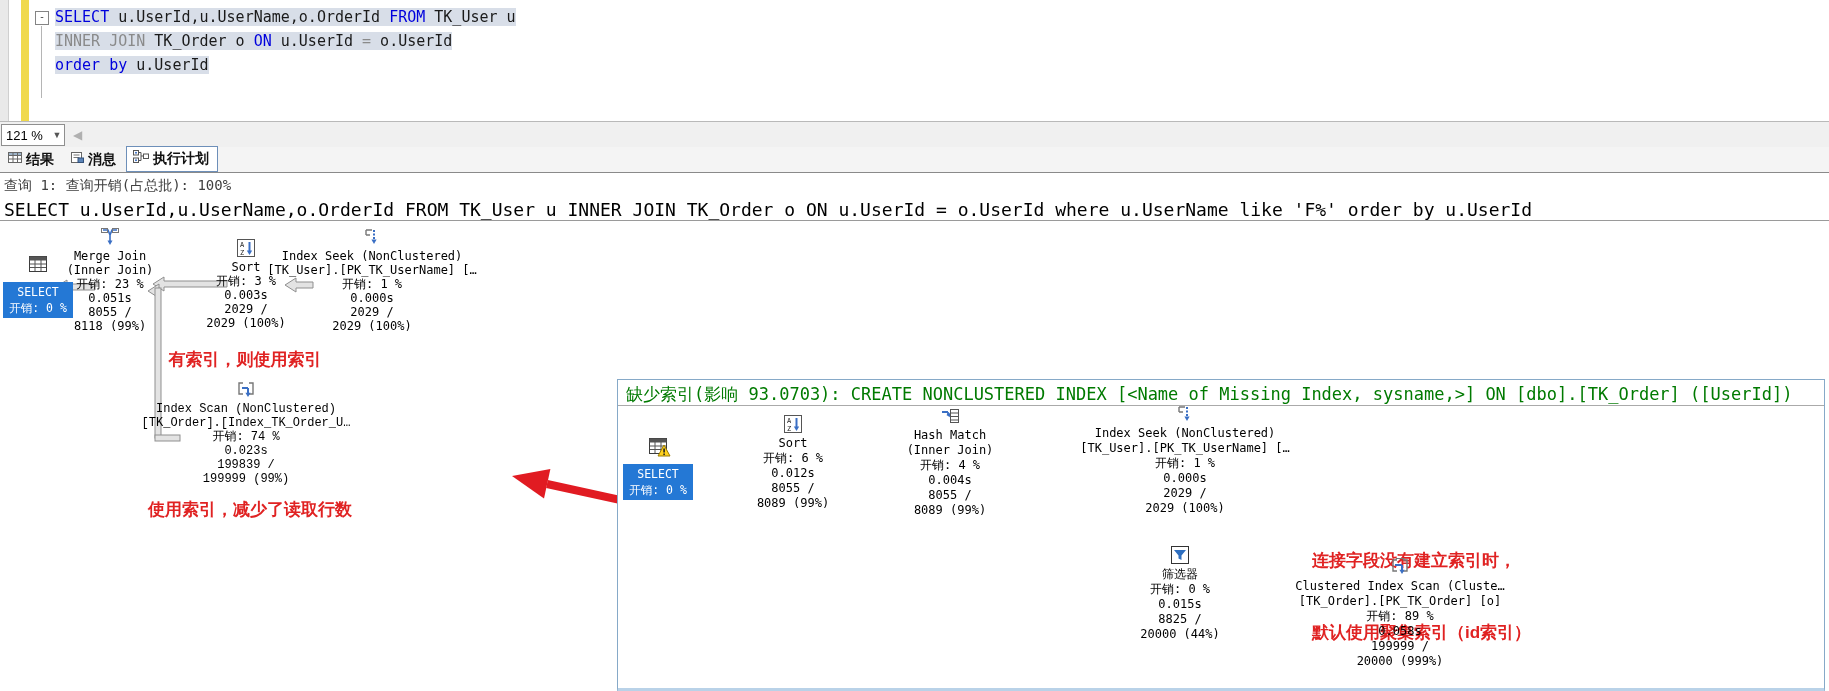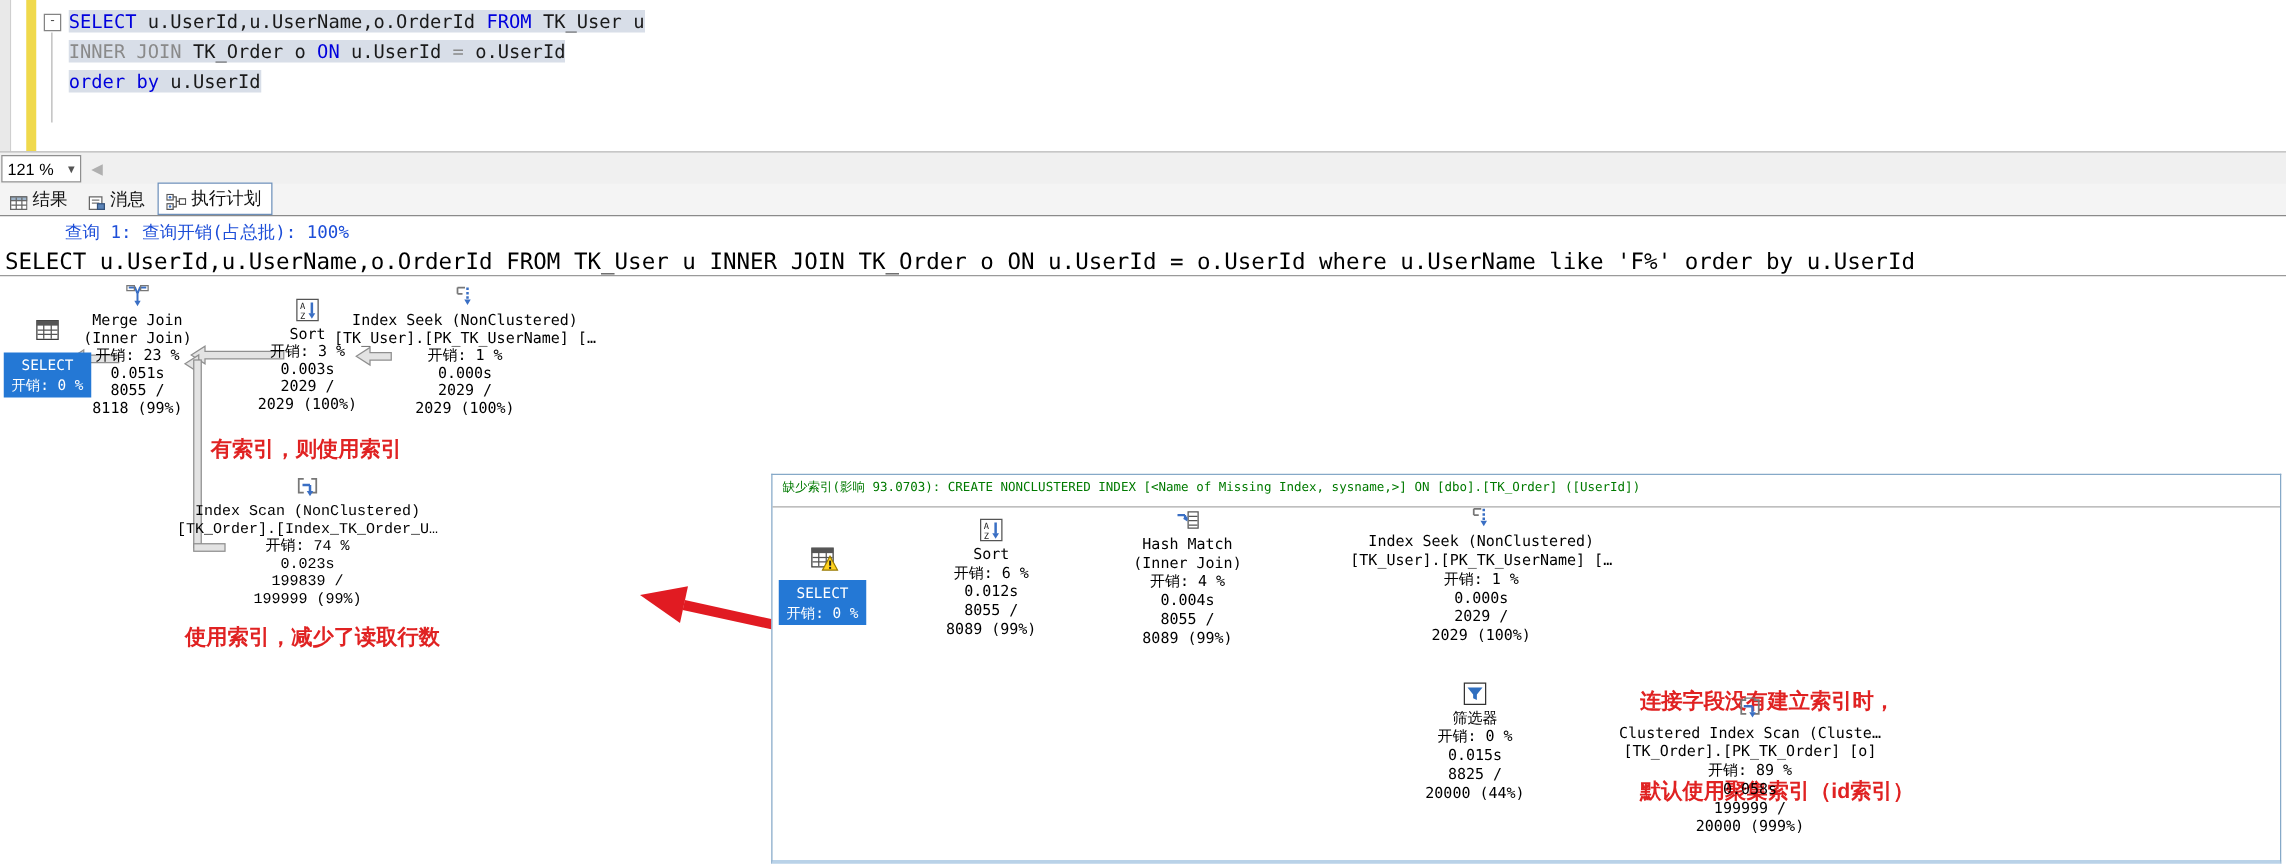--- a/index.html
+++ b/index.html
@@ -25,45 +25,45 @@
            border-top:1px solid #b9b9b9;display:flex;align-items:center;}
   .zoom-combo{margin-left:1px;width:62px;height:20px;background:#fff;border:1px solid #8f8f8f;
               display:flex;align-items:center;font-size:13px;}
   .zoom-combo .val{flex:1;padding-left:4px;}
   .zoom-combo .dd{width:14px;text-align:center;color:#555;font-size:9px;}
   .scroll-left{margin-left:8px;color:#b0b0b0;font-size:12px;}
 
   
   .tabbar{position:absolute;left:0;top:147px;width:1829px;height:25px;background:#f4f4f4;
           display:flex;align-items:flex-end;font-size:14px;}
-  .tab{display:flex;align-items:flex-end;gap:4px;padding:3px 8px 3px 6px;margin-left:2px;color:#111;}
+  .tab{display:flex;align-items:flex-start;gap:4px;padding:3px 8px 3px 6px;margin-left:2px;color:#111;font-weight:bold;}
   .tab.active{background:#fff;border:1px solid #6d8fb9;}
   .tab svg{display:block;}
 
   
   .plan{position:absolute;left:0;top:172px;width:1829px;height:519px;background:#fff;
         border-top:1px solid #8a8a8a;font-family:"DejaVu Sans Mono","Liberation Mono",monospace;}
-  .qline{position:absolute;left:4px;top:4px;font-size:14px;color:#1d4ed8;white-space:pre;margin-left:48px;}
+  .qline{position:absolute;left:4px;top:4px;font-size:14px;color:#404040;white-space:pre;}
   .stmt{position:absolute;left:4px;top:26px;font-size:18px;color:#000;white-space:pre;}
   .stmt-sep{position:absolute;left:0;top:47px;width:1829px;height:1px;background:#9a9a9a;}
 
   .pnode{position:absolute;display:flex;flex-direction:column;align-items:center;}
   .nicon{height:20px;margin-bottom:2px;}
   .nline{font-size:12px;line-height:14px;color:#000;white-space:pre;text-align:center;}
   .p2 .nline{line-height:15px;}
   .selbox{margin-top:6px;background:#2478d5;color:#fff;text-align:center;
           font-size:11.5px;line-height:16px;padding:2px 4px;min-width:62px;}
   .warn-badge{position:absolute;}
 
   .annot{position:absolute;color:#e02222;font-size:17px;font-weight:600;
          font-family:"Liberation Sans",sans-serif;white-space:pre;text-align:center;}
 
   .panel2{position:absolute;left:617px;top:206px;width:1206px;height:308px;background:#fff;
           border:1px solid #86a9c8;border-bottom:5px solid #b9d2e8;}
-  .missing{position:absolute;left:8px;top:3px;font-size:10px;color:#007a00;white-space:pre;}
+  .missing{position:absolute;left:8px;top:3px;font-size:17px;color:#007a00;white-space:pre;}
   .missing-sep{position:absolute;left:0;top:25px;width:100%;height:1px;background:#aaa;}
 
   svg.arrows{position:absolute;left:0;top:0;width:1829px;height:519px;pointer-events:none;}
   .garrow{fill:#e3e3e3;stroke:#8f8f8f;stroke-width:1;}
 </style>
 </head>
 <body>
 
 <div class="editor">
   <div class="ed-margin"></div>

